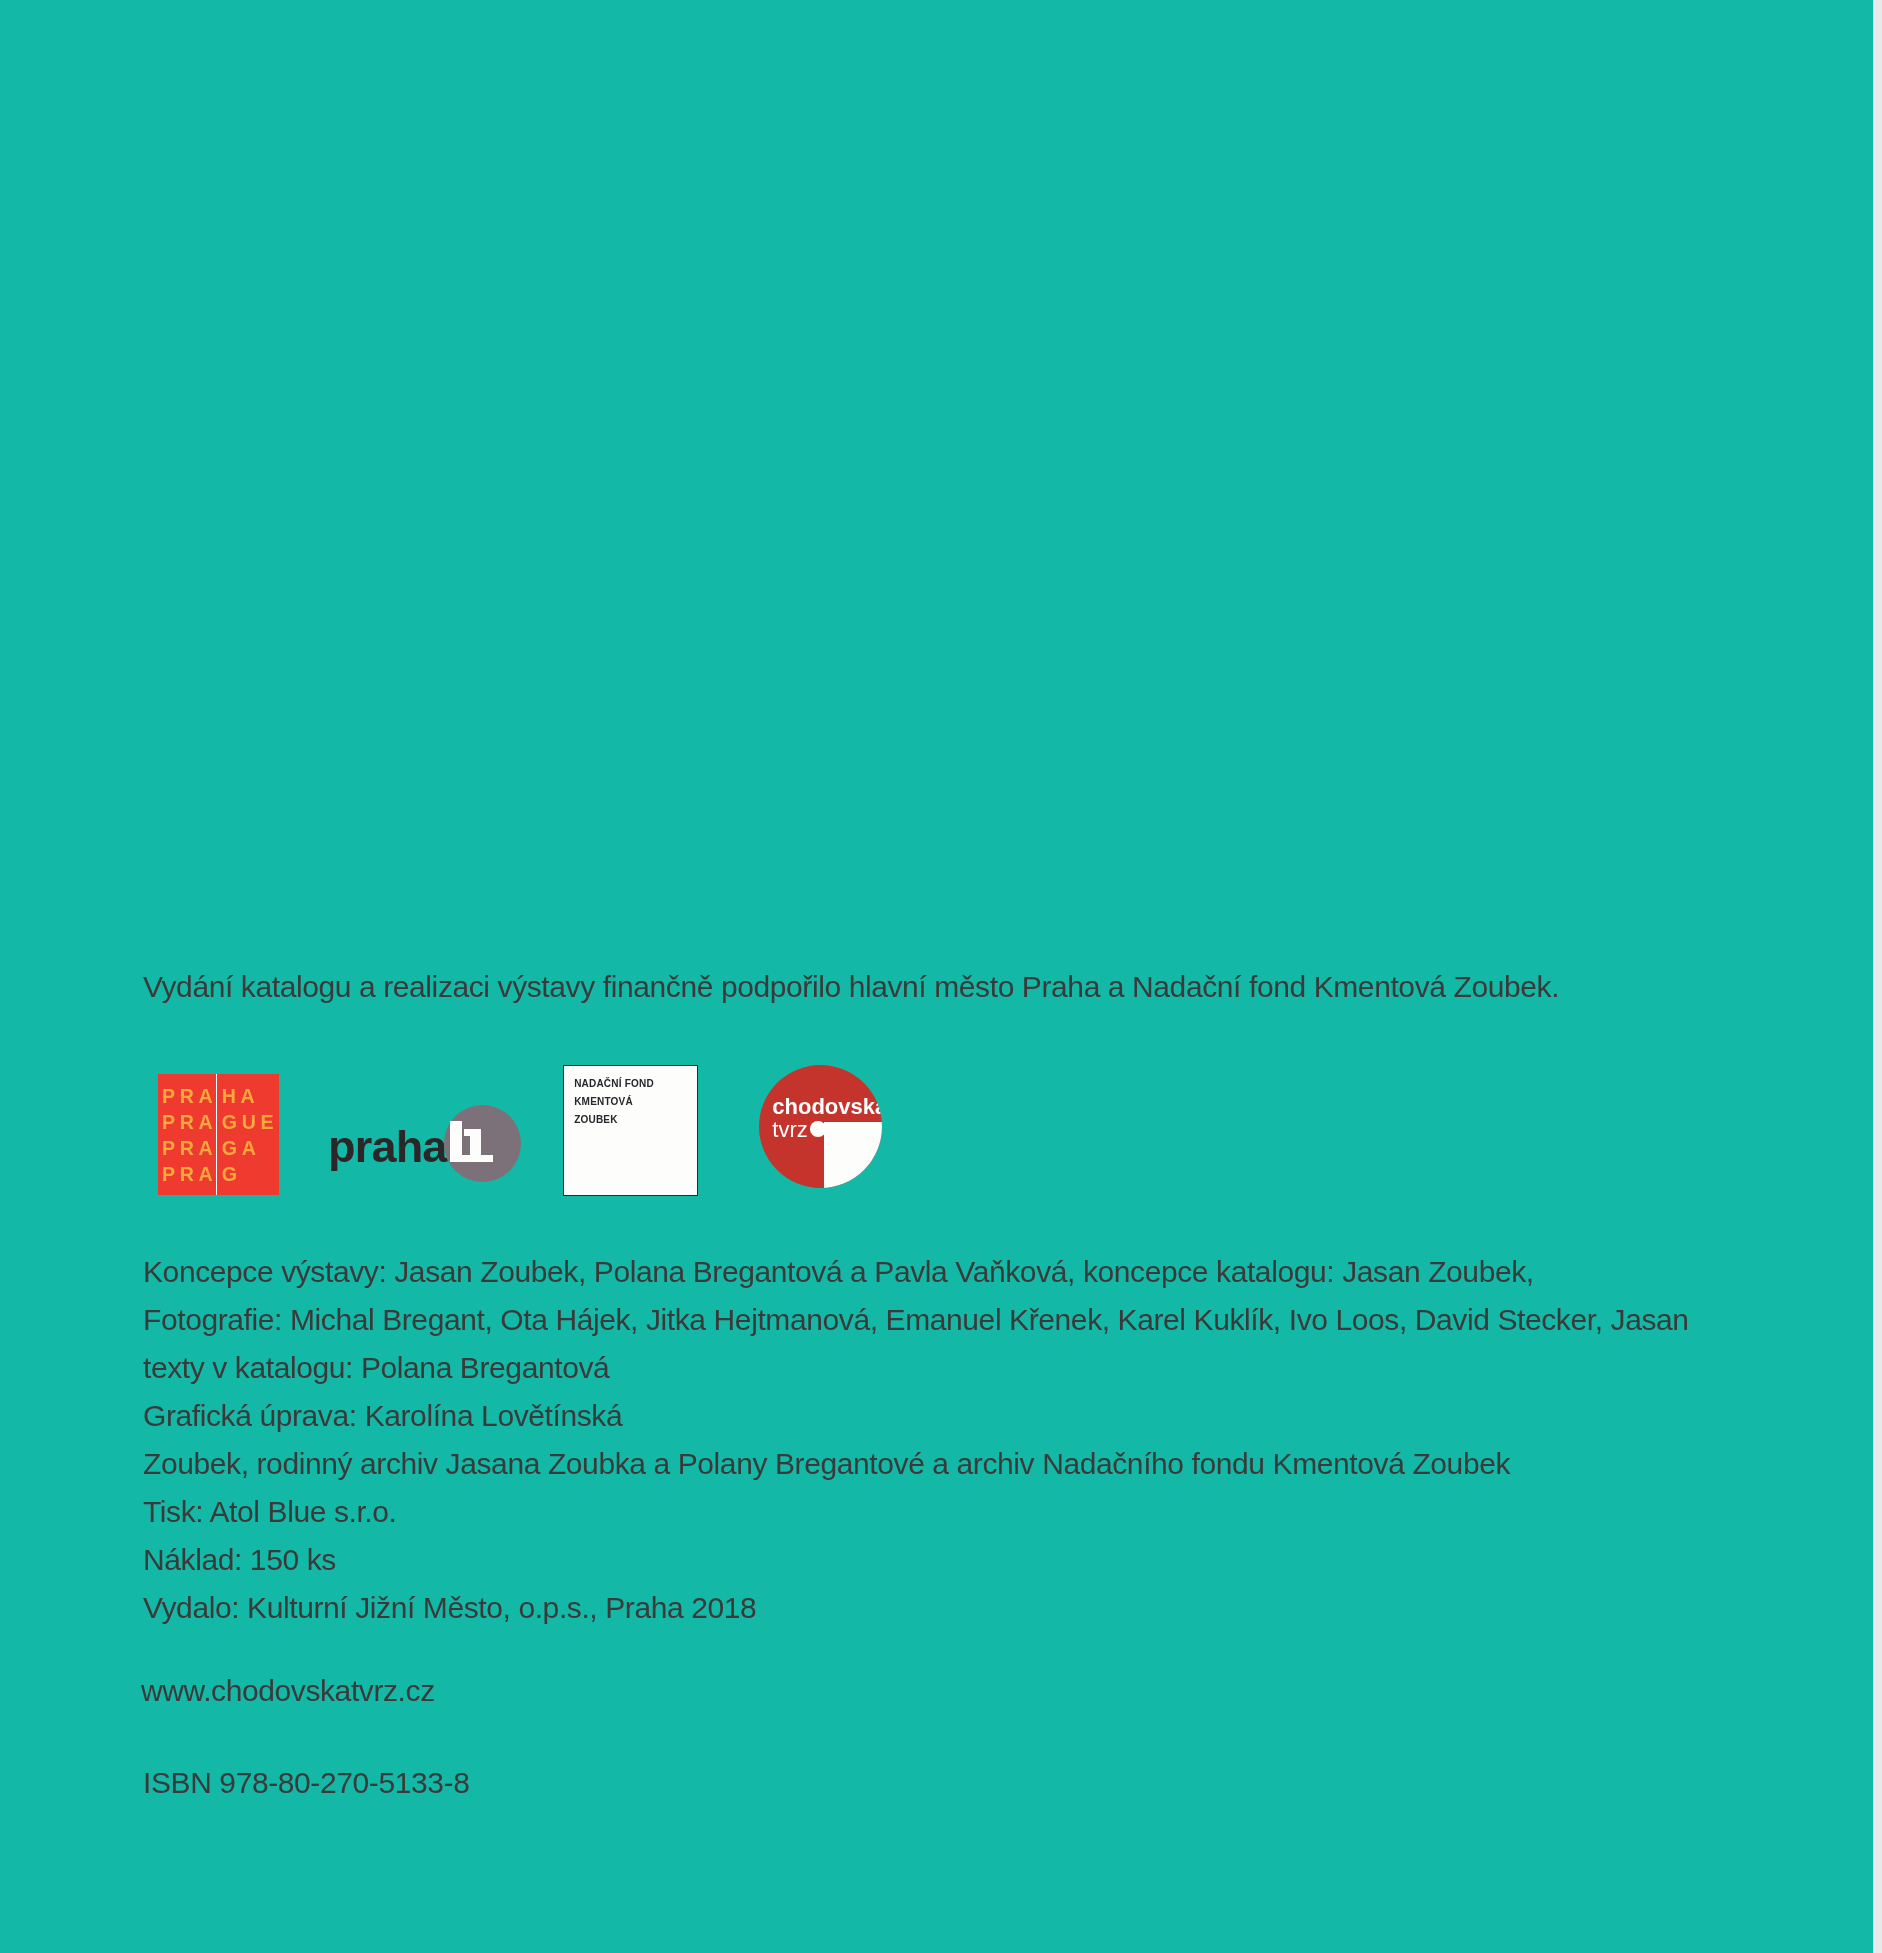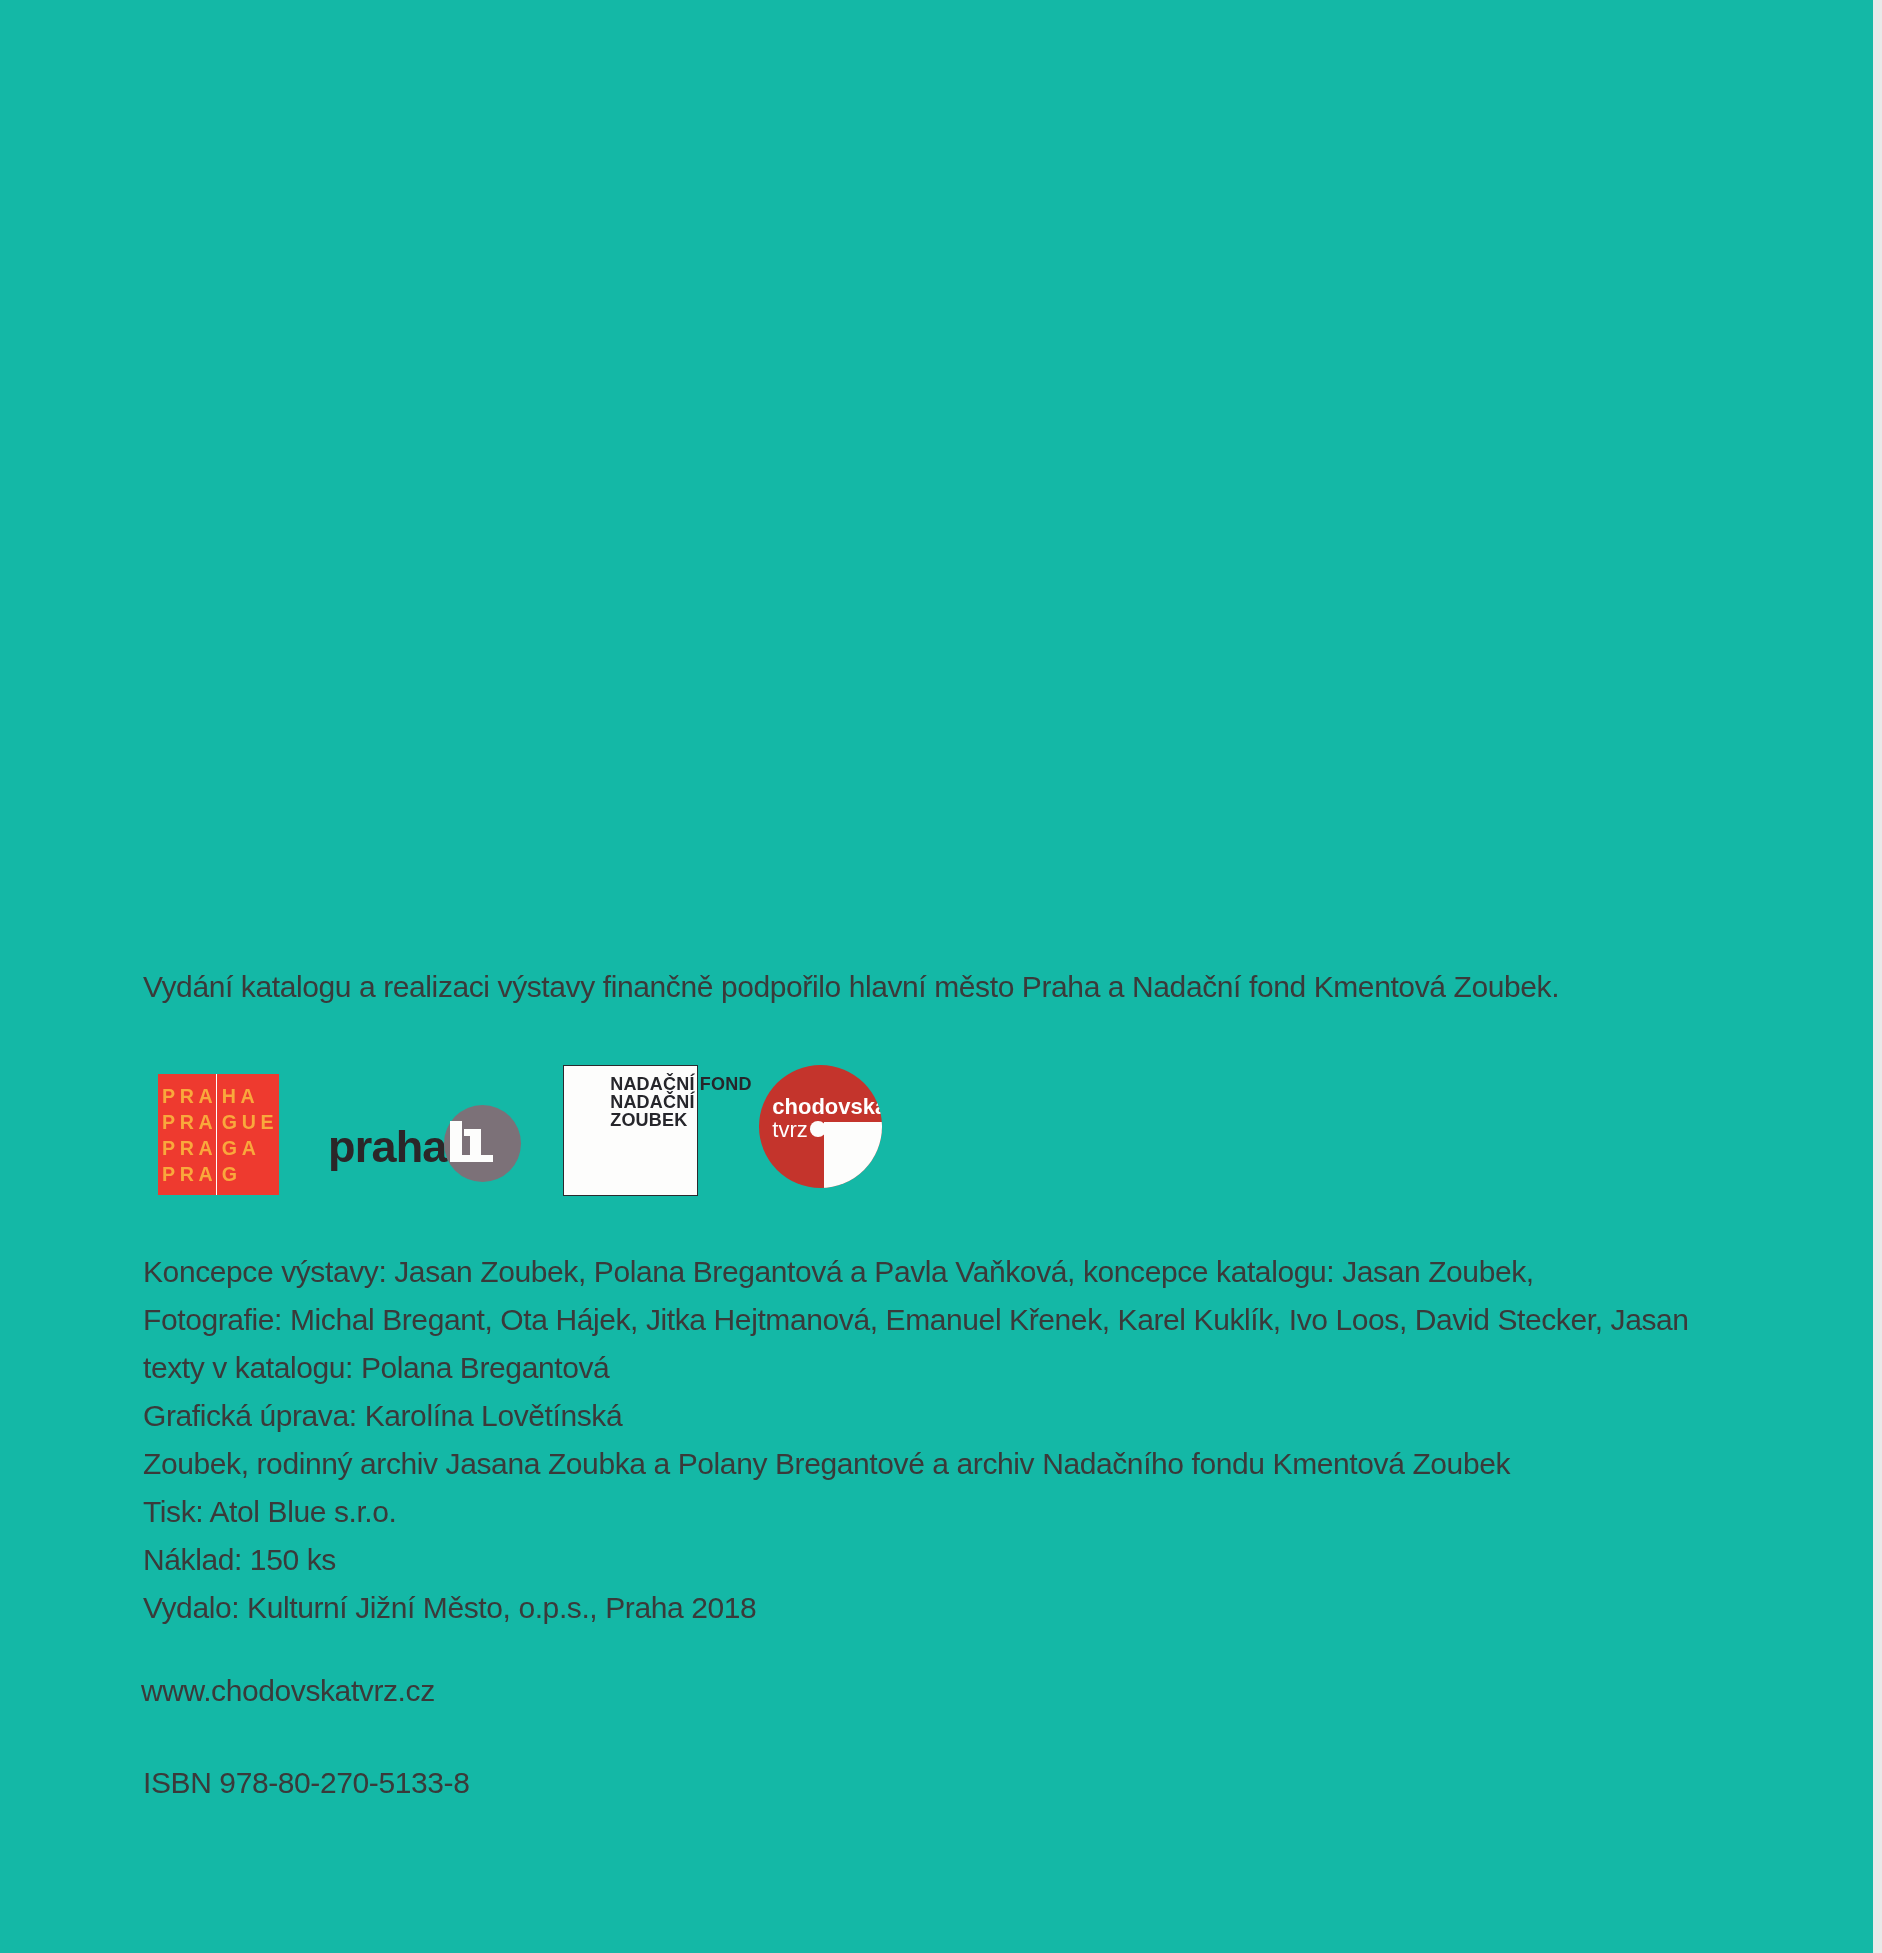--- a/index.html
+++ b/index.html
@@ -37,22 +37,22 @@
                 background:#7c7178; border-radius:50%; }
   .p11-circle .sh { position:absolute; background:#fdfdfc; }
   .p11-b1   { left:6.3px;  top:15.6px; width:11.7px; height:41px; }
   .p11-flag { left:19.6px; top:23.5px; width:17px; height:7.8px; }
   .p11-b2   { left:26px; top:23.5px; width:11px; height:30px; }
   .p11-base { left:6.3px;  top:50px; width:43px; height:7px; }
 
   
   .nf { position:absolute; left:563px; top:1065px; width:135px; height:131px;
         border:1.6px solid #2a2a2e; background:#fdfdfc; padding:8.6px 0 0 10.2px; }
-  .nf .line { font-size:18px; font-weight:700; line-height:18px; letter-spacing:0.2px;
-              color:#26262b; white-space:nowrap;margin-left:36px; }
+  .nf .line { font-size:10px; font-weight:700; line-height:18px; letter-spacing:0.2px;
+              color:#26262b; white-space:nowrap; }
 
   
   .ct { position:absolute; left:751px; top:1065px; width:125px; height:125px; }
   .ct-circle { position:absolute; left:8px; top:0; width:123px; height:123px;
                background:#c4342c; border-radius:50%; overflow:hidden;text-align:center; }
   .ct-cut { position:absolute; left:65px; top:57px; width:63px; height:70px; background:#fdfdfc; }
   .ct-dot { position:absolute; left:51px; top:56px; width:15.6px; height:15.6px;
             background:#fdfdfc; border-radius:50%; }
   .ct-name { position:absolute; left:13.3px; top:29px; font-size:22px; font-weight:700;
              color:#fff; letter-spacing:0; }
@@ -85,21 +85,21 @@
     <span class="p11-word">praha</span>
     <span class="p11-circle">
       <span class="sh p11-b1"></span>
       <span class="sh p11-flag"></span>
       <span class="sh p11-b2"></span>
       <span class="sh p11-base"></span>
     </span>
 
     <div class="nf">
       <div class="line">NADAČNÍ FOND</div>
-      <div class="line">NADAČNÍ</div>
+      <div class="line">KMENTOVÁ</div>
       <div class="line">ZOUBEK</div>
     </div>
 
     <div class="ct">
       <div class="ct-circle">
         <div class="ct-cut"></div>
         <div class="ct-dot"></div>
         <div class="ct-name">chodovská</div>
         <div class="ct-tvrz">tvrz</div>
       </div>

